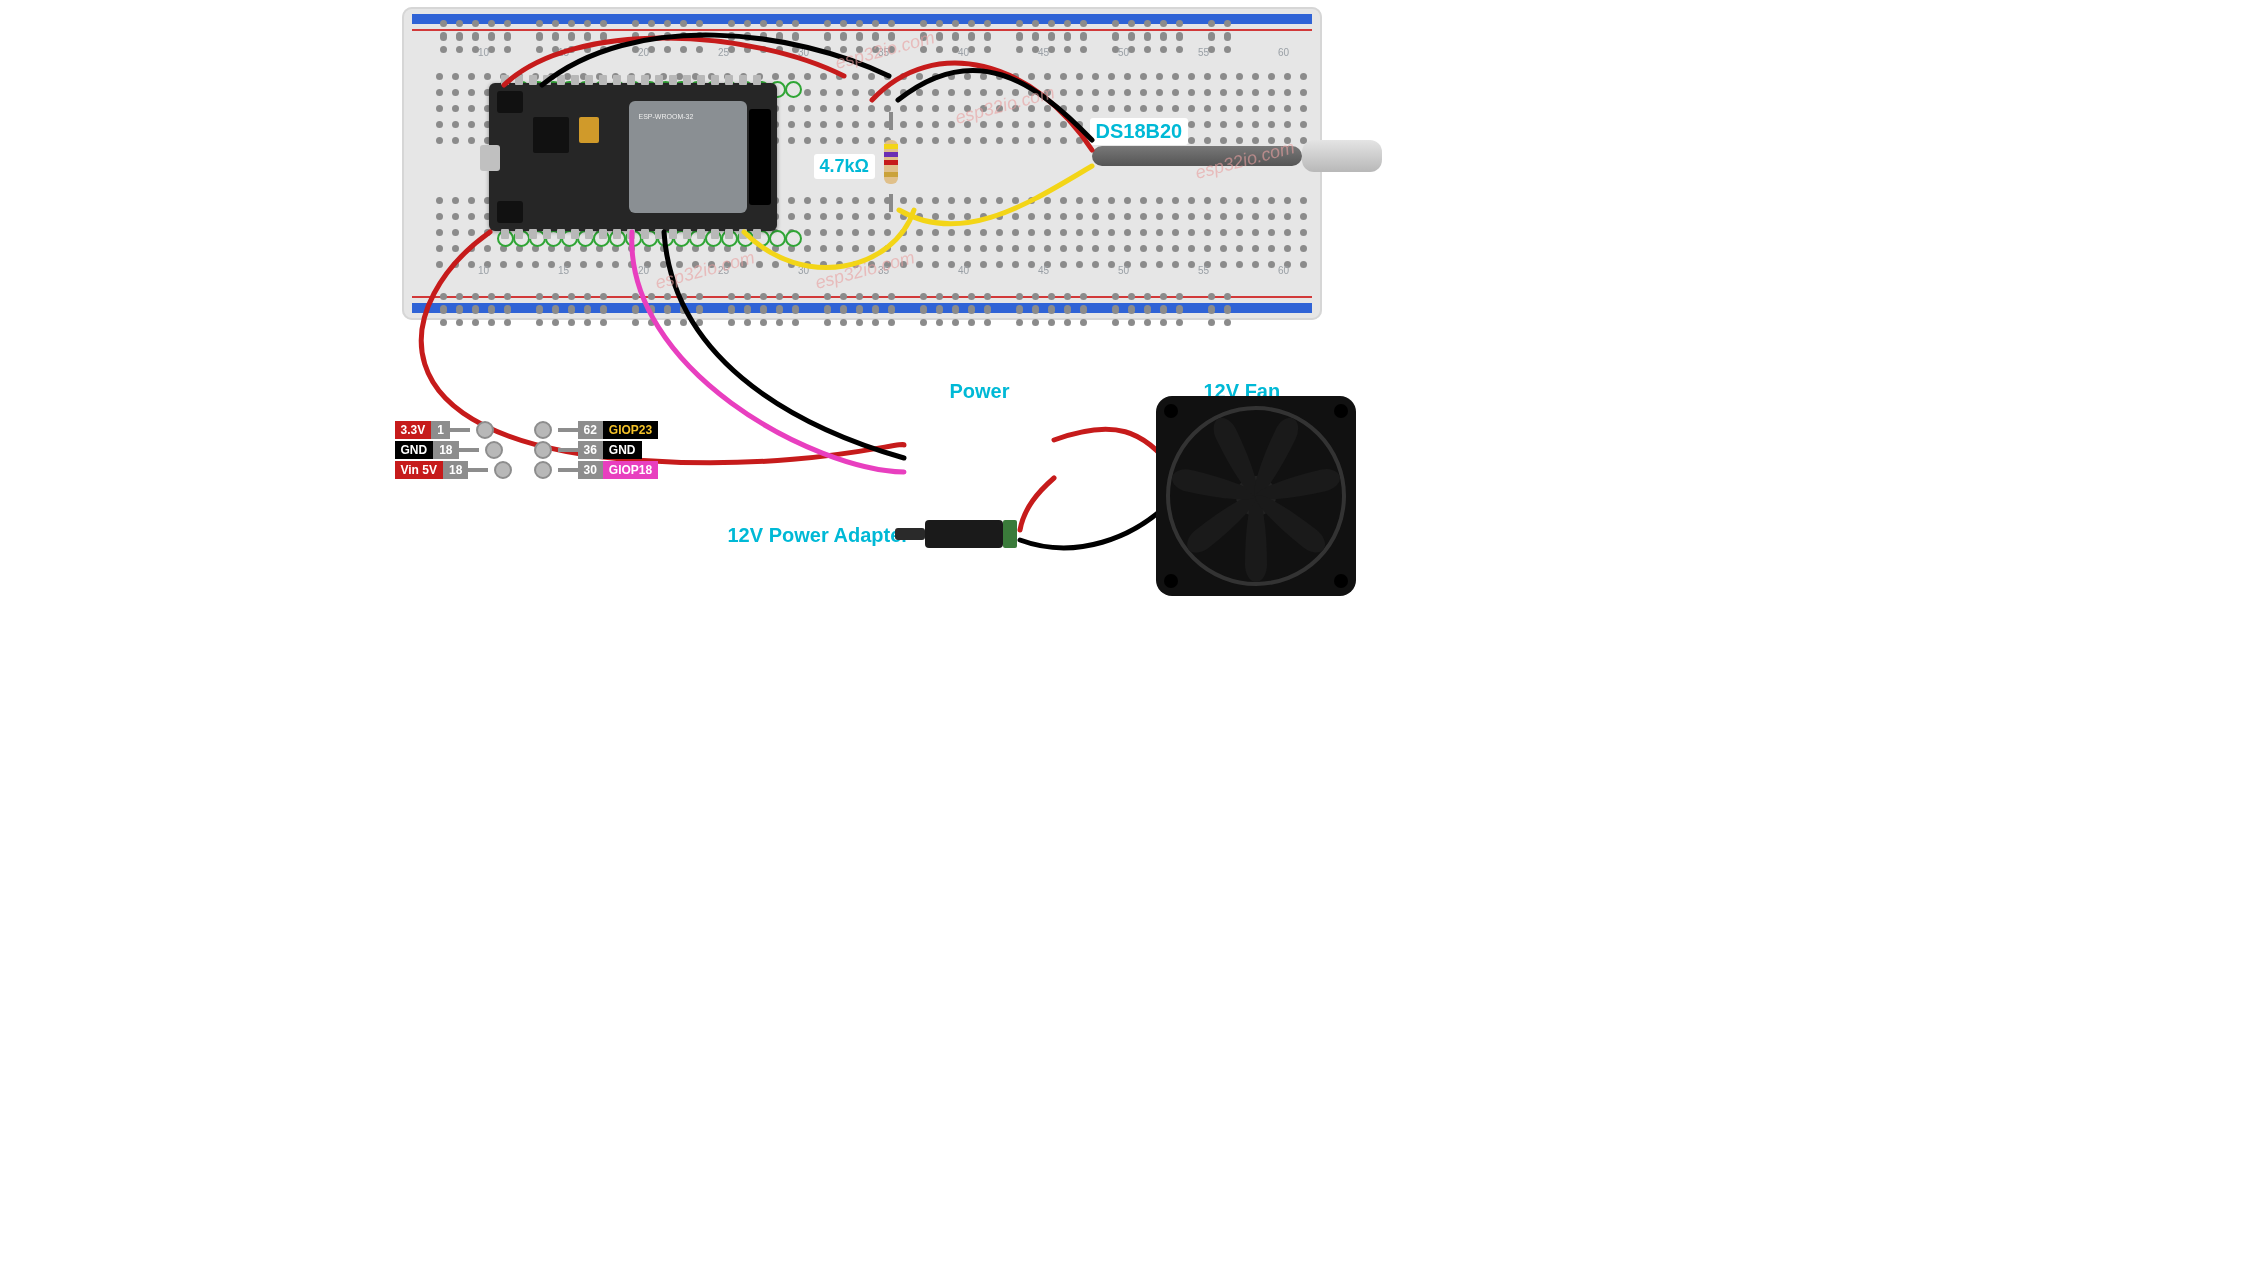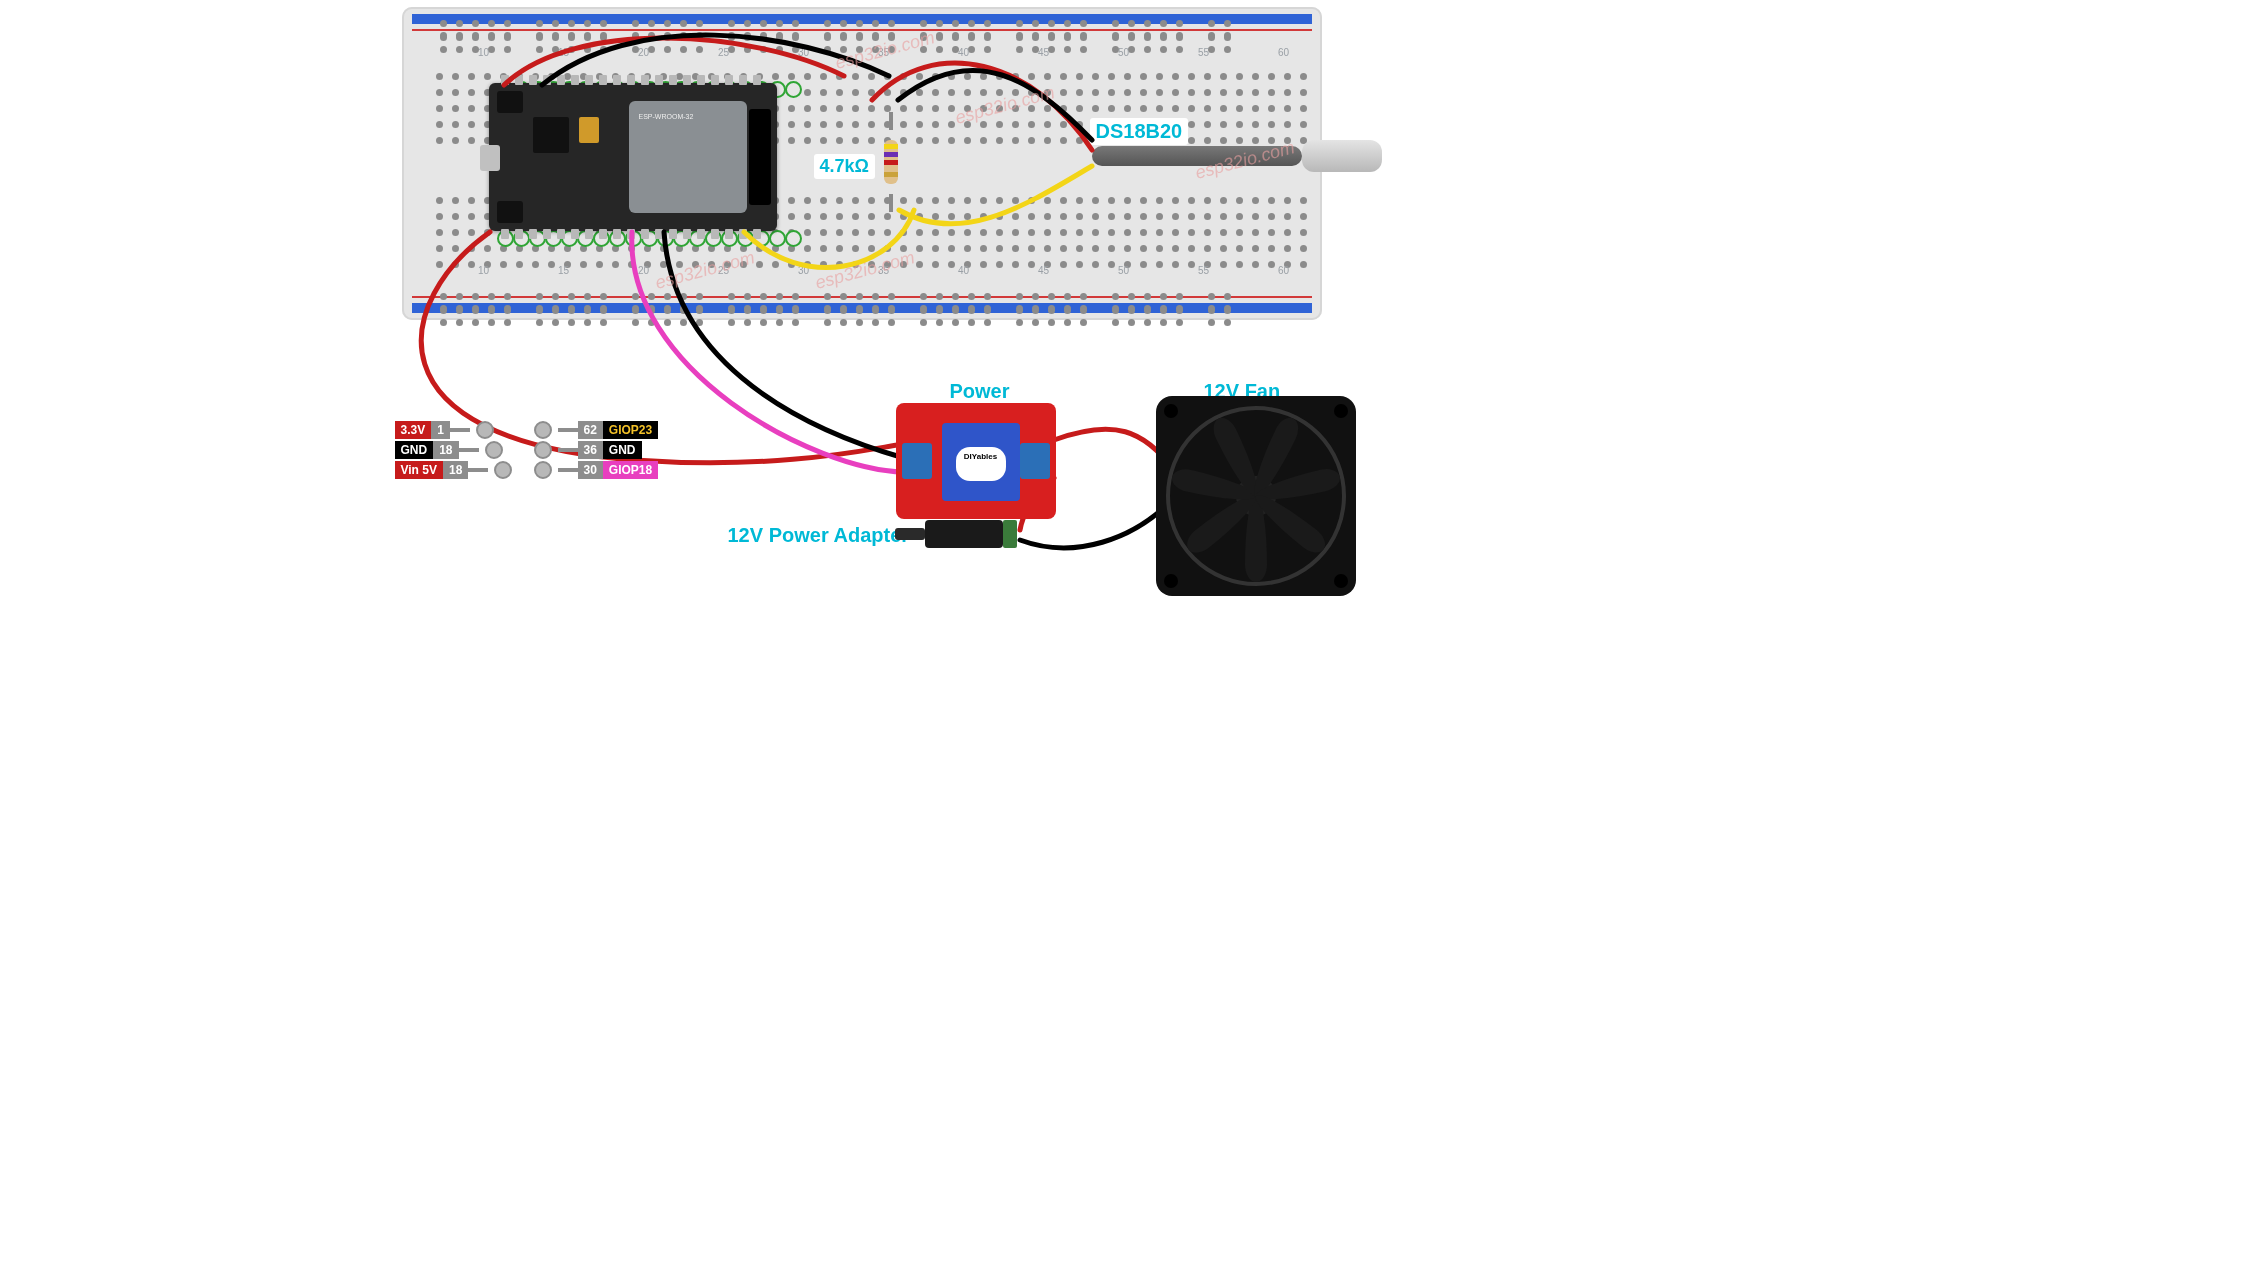--- a/index.html
+++ b/index.html
@@ -1118,26 +1118,20 @@
     <path class="w red" d="M116,232 C20,300 -10,440 260,460 C430,472 530,440 530,445"></path>
     <path class="w blk" d="M290,232 C300,380 460,438 530,458"></path>
     <path class="w pnk" d="M258,232 C250,370 440,470 530,472"></path>
 
     <path class="w red" d="M680,440 C740,418 770,430 800,470"></path>
     <path class="w red" d="M646,530 C650,508 664,492 680,478"></path>
     <path class="w blk" d="M646,540 C700,560 760,540 800,498"></path>
   </svg>
 
   <div class="lbl" style="left:570px;top:378px">Power</div>
-  <div class="relay">
-    <div class="term l"></div>
-    <div class="cube"></div>
-    <div class="diy"><span>DIYables</span></div>
-    <div class="term r"></div>
-  </div>
 
   <div class="lbl" style="left:824px;top:378px">12V Fan</div>
   <div class="fan">
     <div class="ring"></div>
     <div class="hub"></div>
     <div class="corner c1"></div>
       <div class="corner c2"></div>
       <div class="corner c3"></div>
       <div class="corner c4"></div>
   <div class="blade" style="transform: translate(-50%, 0px) rotate(0deg);"></div>

